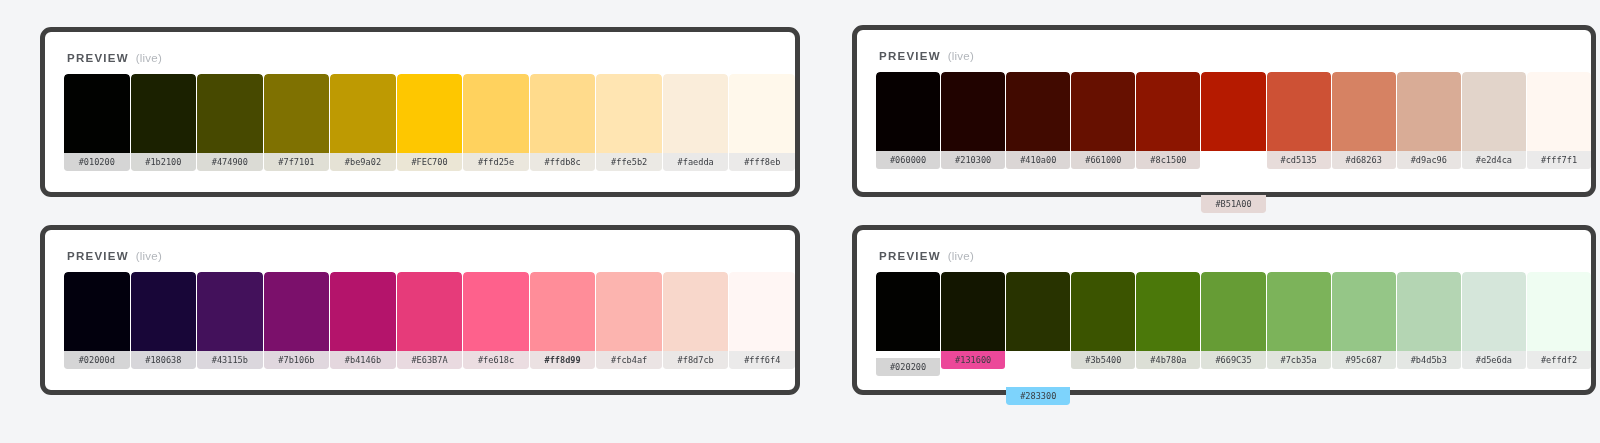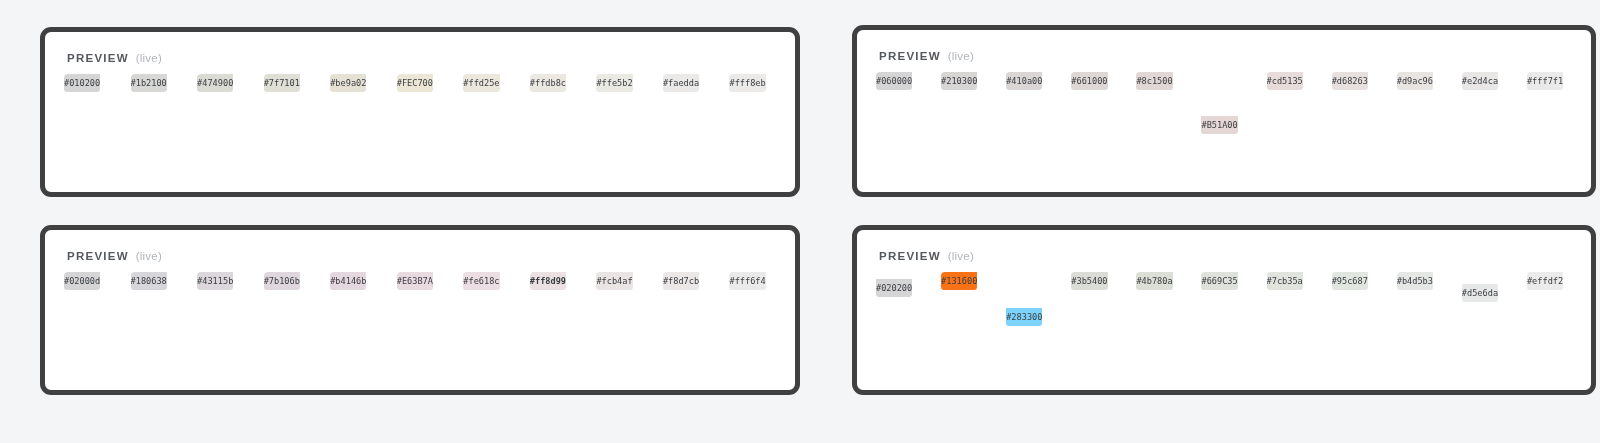--- a/index.html
+++ b/index.html
@@ -61,21 +61,21 @@
   }
 
   .ramp {
     display: flex;
     gap: 1px;
     padding: 10px 0 0 19px;
   }
   .swatch {
     width: 72px;
     display: flex;
-    flex-direction: row;
+    flex-direction: column;
     border-radius: 4px 4px 3px 3px;
     overflow: hidden;
   }
   .chip {
     height: 79px;
     border-radius: 4px 4px 0 0;
   }
   .chip-label {
     height: 18px;
     line-height: 18px;
@@ -256,21 +256,21 @@
       <span class="preview-label">PREVIEW</span>
       <span class="preview-sub">(live)</span>
     </div>
     <div class="ramp">
         <div class="swatch">
           <div class="chip" style="background: rgb(2, 2, 0);"></div>
           <div class="chip-label" style="background: rgb(213, 213, 213); margin-top: 7px;">#020200</div>
         </div>
         <div class="swatch">
           <div class="chip" style="background: rgb(19, 22, 0);"></div>
-          <div class="chip-label" style="background: #f97316;">#131600</div>
+          <div class="chip-label" style="background: #ec4899;">#131600</div>
         </div>
         <div class="swatch">
           <div class="chip" style="background: rgb(40, 51, 0);"></div>
           <div class="chip-label" style="background: #7dd3fc; margin-top: 36px;">#283300</div>
         </div>
         <div class="swatch">
           <div class="chip" style="background: rgb(59, 84, 0);"></div>
           <div class="chip-label" style="background: rgb(218, 220, 213);">#3b5400</div>
         </div>
         <div class="swatch">
@@ -288,21 +288,21 @@
         <div class="swatch">
           <div class="chip" style="background: rgb(149, 198, 135);"></div>
           <div class="chip-label" style="background: rgb(226, 230, 225);">#95c687</div>
         </div>
         <div class="swatch">
           <div class="chip" style="background: rgb(180, 213, 179);"></div>
           <div class="chip-label" style="background: rgb(228, 231, 228);">#b4d5b3</div>
         </div>
         <div class="swatch">
           <div class="chip" style="background: rgb(213, 230, 218);"></div>
-          <div class="chip-label" style="background: rgb(231, 233, 232); margin-top: 12px;">#d5e6da</div>
+          <div class="chip-label" style="background: rgb(231, 233, 232);">#d5e6da</div>
         </div>
         <div class="swatch">
           <div class="chip" style="background: rgb(239, 253, 242);"></div>
           <div class="chip-label" style="background: rgb(234, 235, 234);">#effdf2</div>
         </div>
       </div>
   </div>
 
 </div>
 

